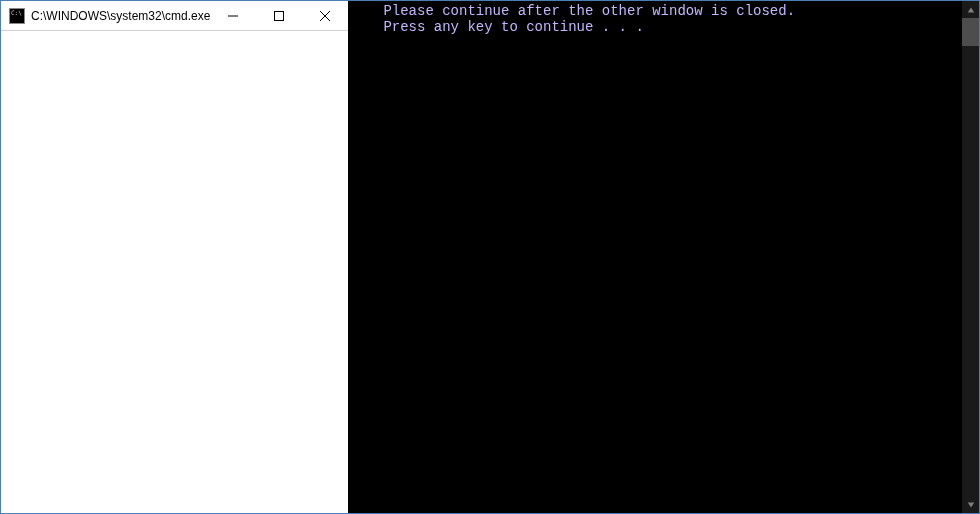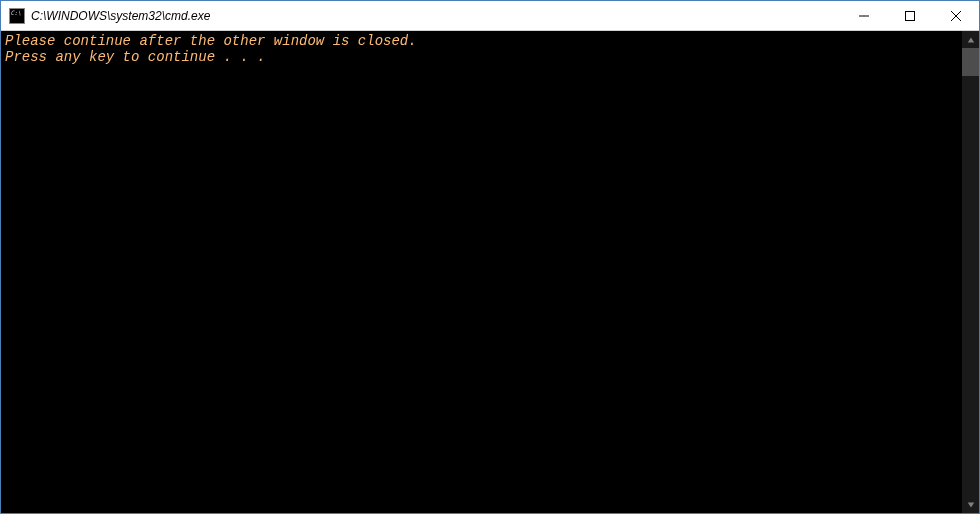--- a/index.html
+++ b/index.html
@@ -12,22 +12,21 @@
       height: 514px;
       font-family: "Segoe UI", Tahoma, sans-serif;
       background: #fff;
       overflow: hidden;
     }
     .window {
       width: 980px;
       height: 514px;
       border: 1px solid #4a7fb5;
       display: flex;
-      flex-direction: column;
-      font-style: italic;
+      flex-direction: row;
     }
     .titlebar {
       height: 30px;
       background: #ffffff;
       display: flex;
       align-items: center;
       border-bottom: 1px solid #d0d0d0;
       flex-shrink: 0;
     }
     .app-icon {
@@ -81,26 +80,27 @@
     }
     .terminal-body {
       flex: 1;
       background: #000000;
       display: flex;
       position: relative;
     }
     .terminal-content {
       flex: 1;
       padding: 2px 4px;
-      color: #fdba74;
+      color: #c4b5fd;
       font-family: Consolas, "Courier New", monospace;
       font-size: 14px;
       line-height: 16px;
       white-space: pre;
       overflow: hidden;
+      margin-left: 31px;
     }
     .vscroll {
       width: 17px;
       background: #1a1a1a;
       display: flex;
       flex-direction: column;
       flex-shrink: 0;
     }
     .vscroll-arrow {
       height: 17px;

